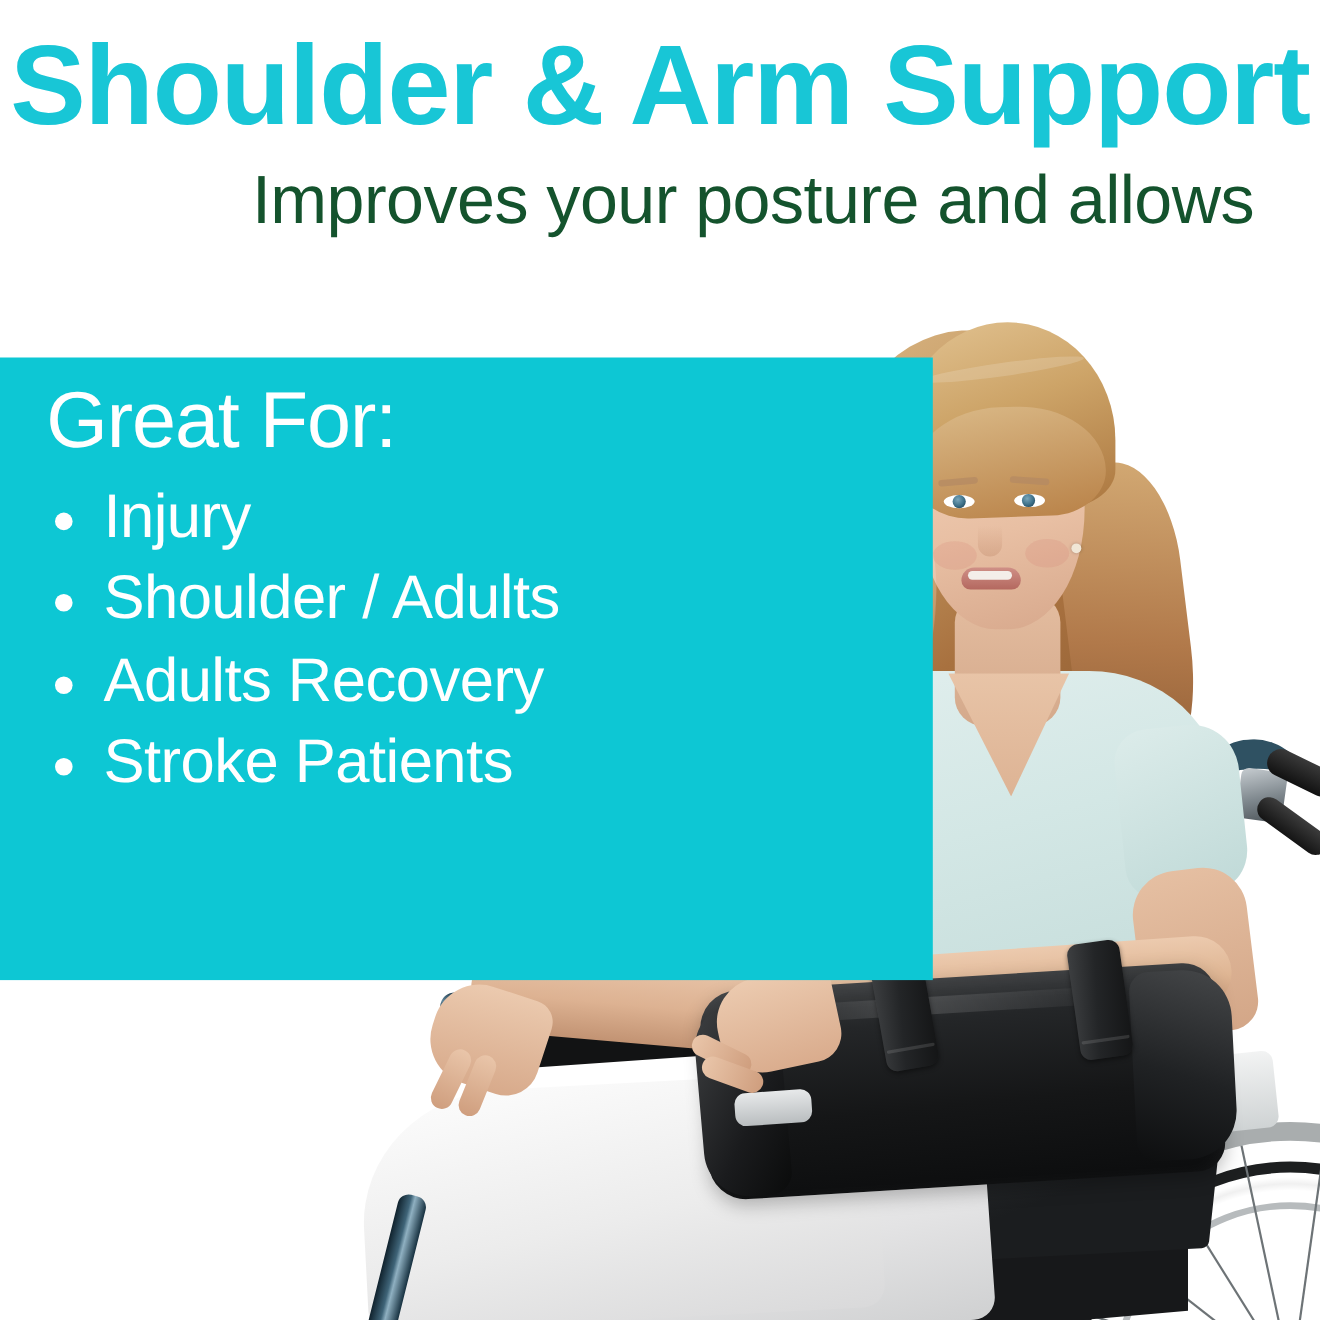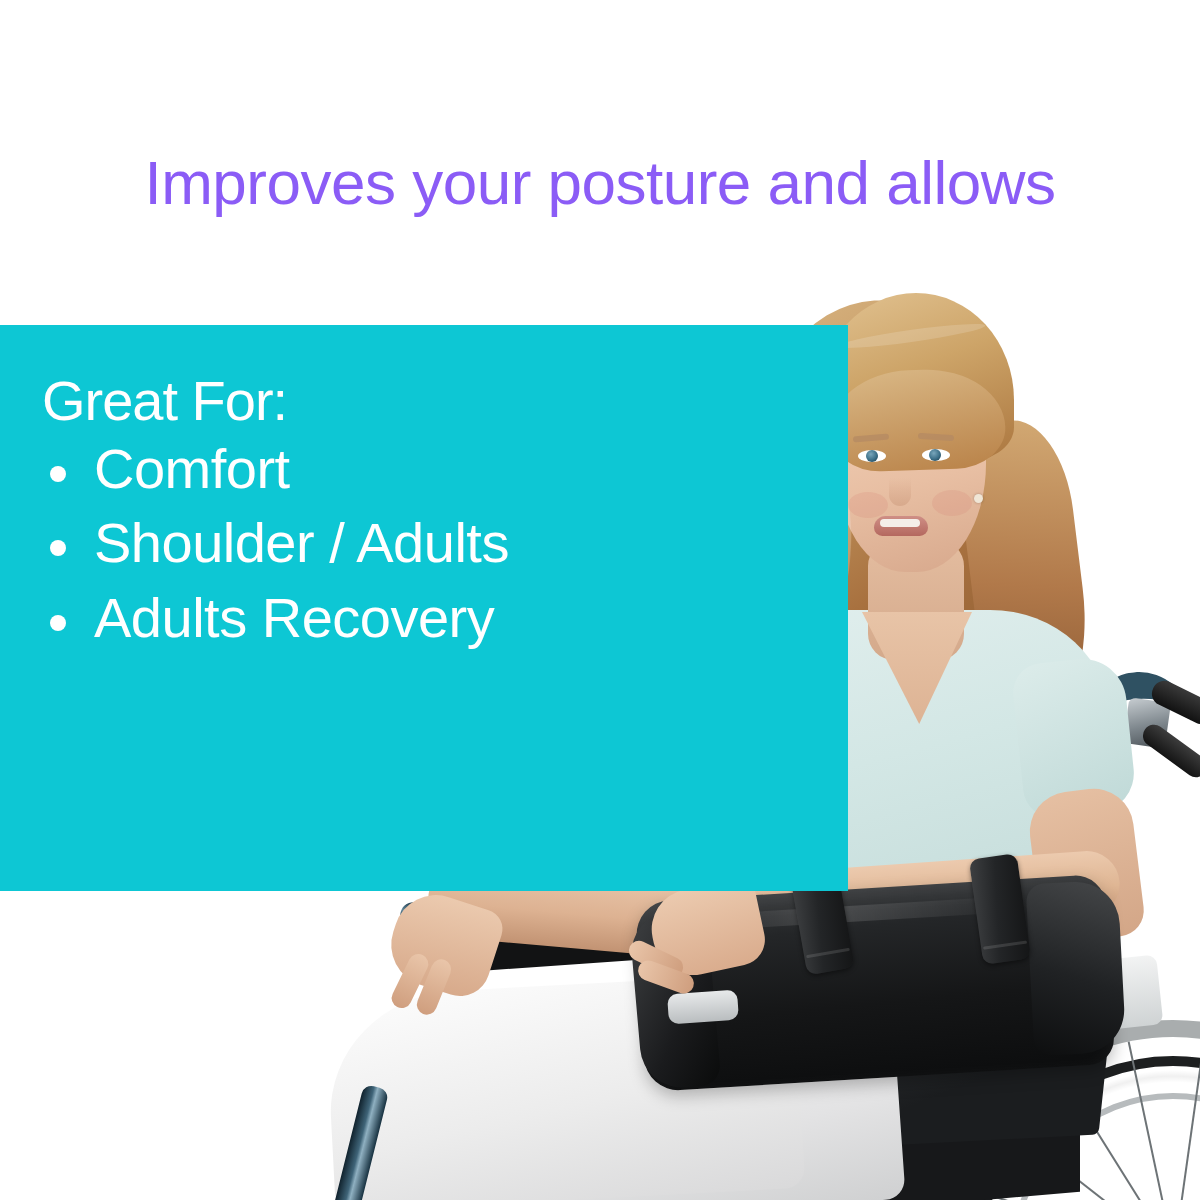--- a/index.html
+++ b/index.html
@@ -19,25 +19,25 @@
     font-size:103px;
     line-height:1.05;
     font-weight:700;
     letter-spacing:-1px;
     color:#18C6D6;
     white-space:nowrap;
     z-index:40;
   }
   .subhead {
     position:absolute; left:60px; top:148px; width:1080px;
-    text-align:center;
+    text-align:right;
     font-size:62px;
     line-height:1.13;
     font-weight:400;
-    color:#8b5cf6;
+    color:#14532d;
     letter-spacing:-0.5px;
     z-index:40;
   }
 
   
   .photo { position:absolute; inset:0; z-index:20; }
 
   
   .backdrop { position:absolute; left:0; top:0; width:1200px; height:1200px; background:#ffffff; }
 
@@ -341,24 +341,23 @@
   }
 
   
   .teal-panel {
     position:absolute; left:0; top:325px; width:848px; height:566px;
     background:#0DC7D4;
     z-index:30;
   }
   .panel-title {
     position:absolute; left:42px; top:341px;
-    font-size:56px; font-weight:400; color:#ffffff;
+    font-size:72px; font-weight:400; color:#ffffff;
     letter-spacing:-1px;
     z-index:35;
-    margin-top:27px;
   }
   .bullets {
     position:absolute; left:38px; top:432px; width:760px;
     list-style:none; z-index:35;
   }
   .bullets li {
     position:relative;
     font-size:56px; font-weight:400; color:#ffffff;
     line-height:1.33;
     padding-left:56px;
@@ -463,30 +462,35 @@
     <div class="finger" style="left:424px;top:958px;transform:rotate(22deg);"></div>
   </div>
 
   <div class="teal-panel"></div>
 
   <div class="panel-title">Great For:</div>
 
   <ul class="bullets">
     <li>
       <span class="dot"></span>
-      <span>Comfort</span>
+      <span>Injury</span>
     </li>
     <li>
       <span class="dot"></span>
       <span>Shoulder / Adults</span>
     </li>
     <li>
       <span class="dot"></span>
       <span>Adults Recovery</span>
     </li>
+    <li>
+      <span class="dot"></span>
+      <span>Stroke Patients</span>
+    </li>
   </ul>
 
+  <div class="headline">Shoulder &amp; Arm Support</div>
 
   <div class="subhead">
     <div>Improves your posture and allows</div>
   </div>
 
 </div>
 
 </body></html>

